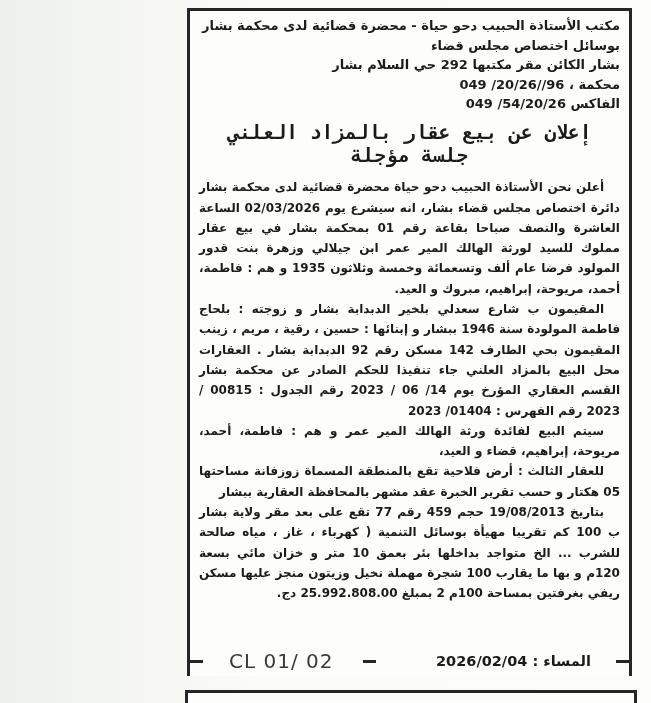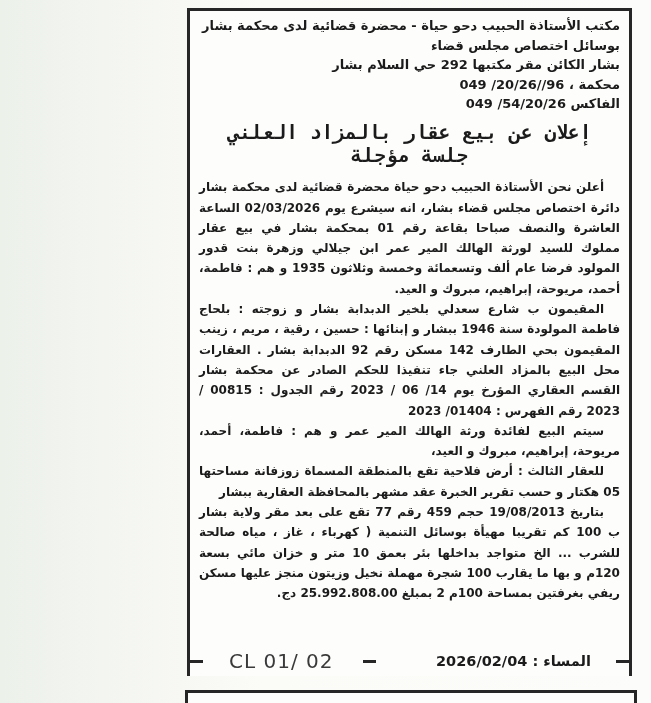--- a/index.html
+++ b/index.html
@@ -131,21 +131,21 @@
           <span>الفاكس</span>
           <span class="num">049 /54/20/26</span>
         </div>
       </div>
 
       <div class="ad-title">إعلان عن بيع عقار بالمزاد العلني جلسة مؤجلة</div>
 
       <div class="body-text">
         <p>أعلن نحن الأستاذة الحبيب دحو حياة محضرة قضائية لدى محكمة بشار دائرة اختصاص مجلس قضاء بشار، انه سيشرع يوم 02/03/2026 الساعة العاشرة والنصف صباحا بقاعة رقم 01 بمحكمة بشار في بيع عقار مملوك للسيد لورثة الهالك المير عمر ابن جيلالي وزهرة بنت قدور المولود فرضا عام ألف وتسعمائة وخمسة وثلاثون 1935 و هم : فاطمة، أحمد، مريوحة، إبراهيم، مبروك و العيد.</p>
         <p>المقيمون ب شارع سعدلي بلخير الدبدابة بشار و زوجته : بلحاج فاطمة المولودة سنة 1946 ببشار و إبنائها : حسين ، رقية ، مريم ، زينب المقيمون بحي الطارف 142 مسكن رقم 92 الدبدابة بشار . العقارات محل البيع بالمزاد العلني جاء تنفيذا للحكم الصادر عن محكمة بشار القسم العقاري المؤرخ يوم 14/ 06 / 2023 رقم الجدول : 00815 / 2023 رقم الفهرس : 01404/ 2023</p>
-        <p>سيتم البيع لفائدة ورثة الهالك المير عمر و هم : فاطمة، أحمد، مريوحة، إبراهيم، مبروك و العيد،</p>
+        <p>سيتم البيع لفائدة ورثة الهالك المير عمر و هم : فاطمة، أحمد، مريوحة، إبراهيم، قضاء و العيد،</p>
         <p>للعقار الثالث : أرض فلاحية تقع بالمنطقة المسماة زوزفانة مساحتها 05 هكتار و حسب تقرير الخبرة عقد مشهر بالمحافظة العقارية ببشار</p>
         <p>بتاريخ 19/08/2013 حجم 459 رقم 77 تقع على بعد مقر ولاية بشار ب 100 كم تقريبا مهيأة بوسائل التنمية ( كهرباء ، غاز ، مياه صالحة للشرب ... الخ متواجد بداخلها بئر بعمق 10 متر و خزان مائي بسعة 120م و بها ما يقارب 100 شجرة مهملة نخيل وزيتون منجز عليها مسكن ريفي بغرفتين بمساحة 100م 2 بمبلغ 25.992.808.00 دج.</p>
 
       </div>
 
     </div>
 
     <div class="ad-footer">
       <div class="stub left"></div>
       <div class="footer-ref">CL 01/ 02</div>

